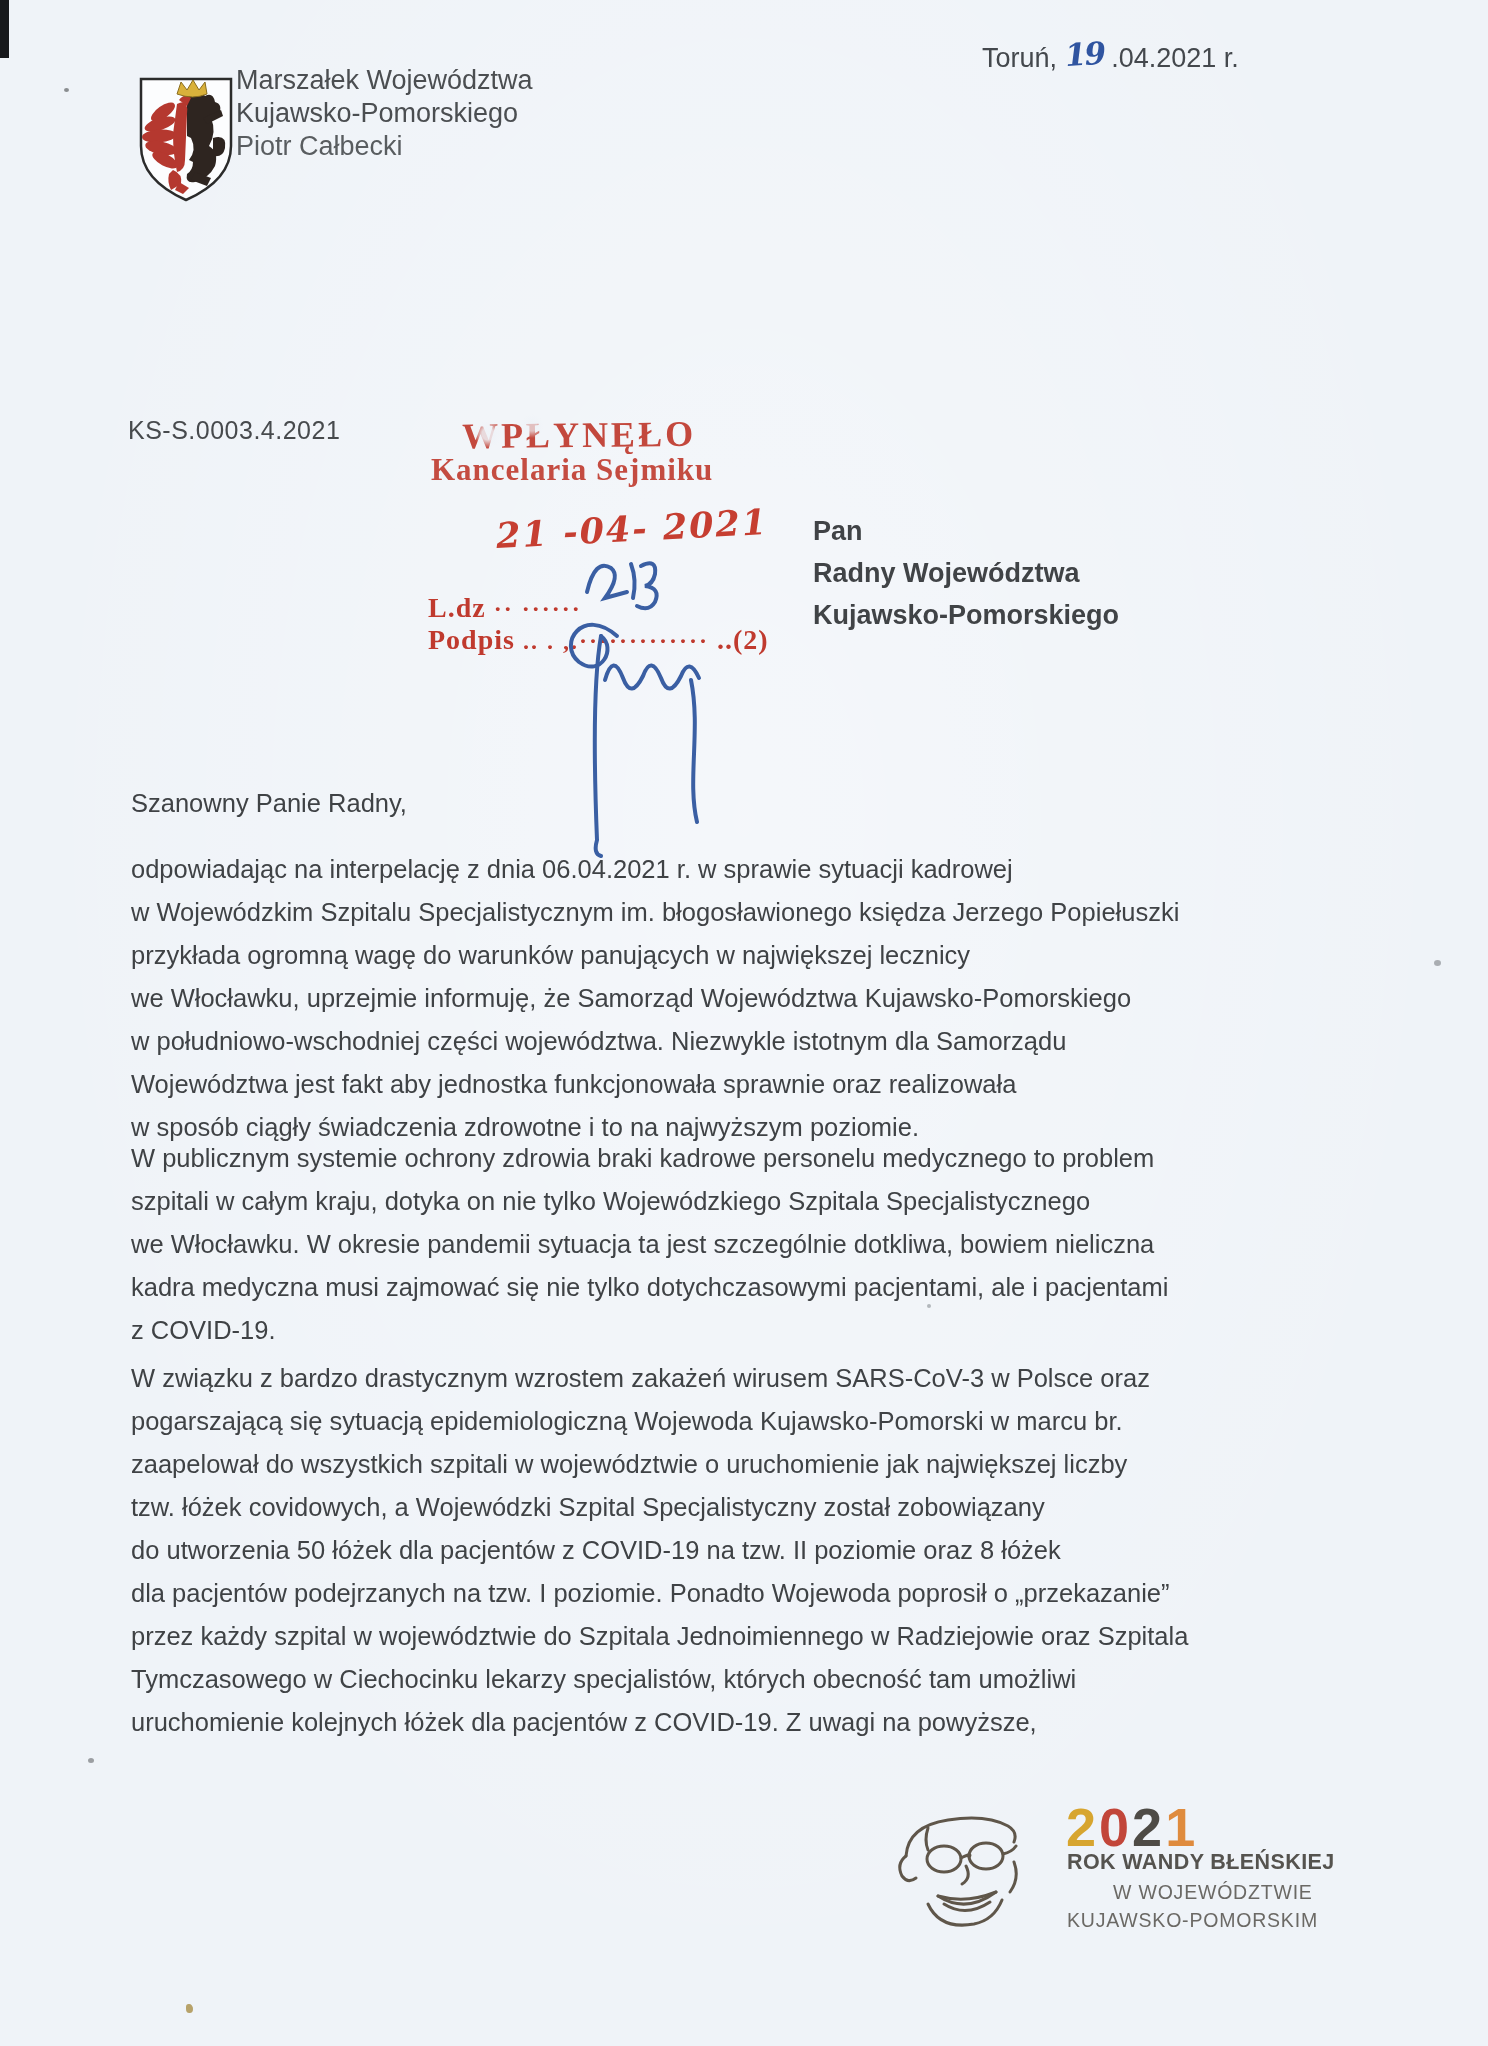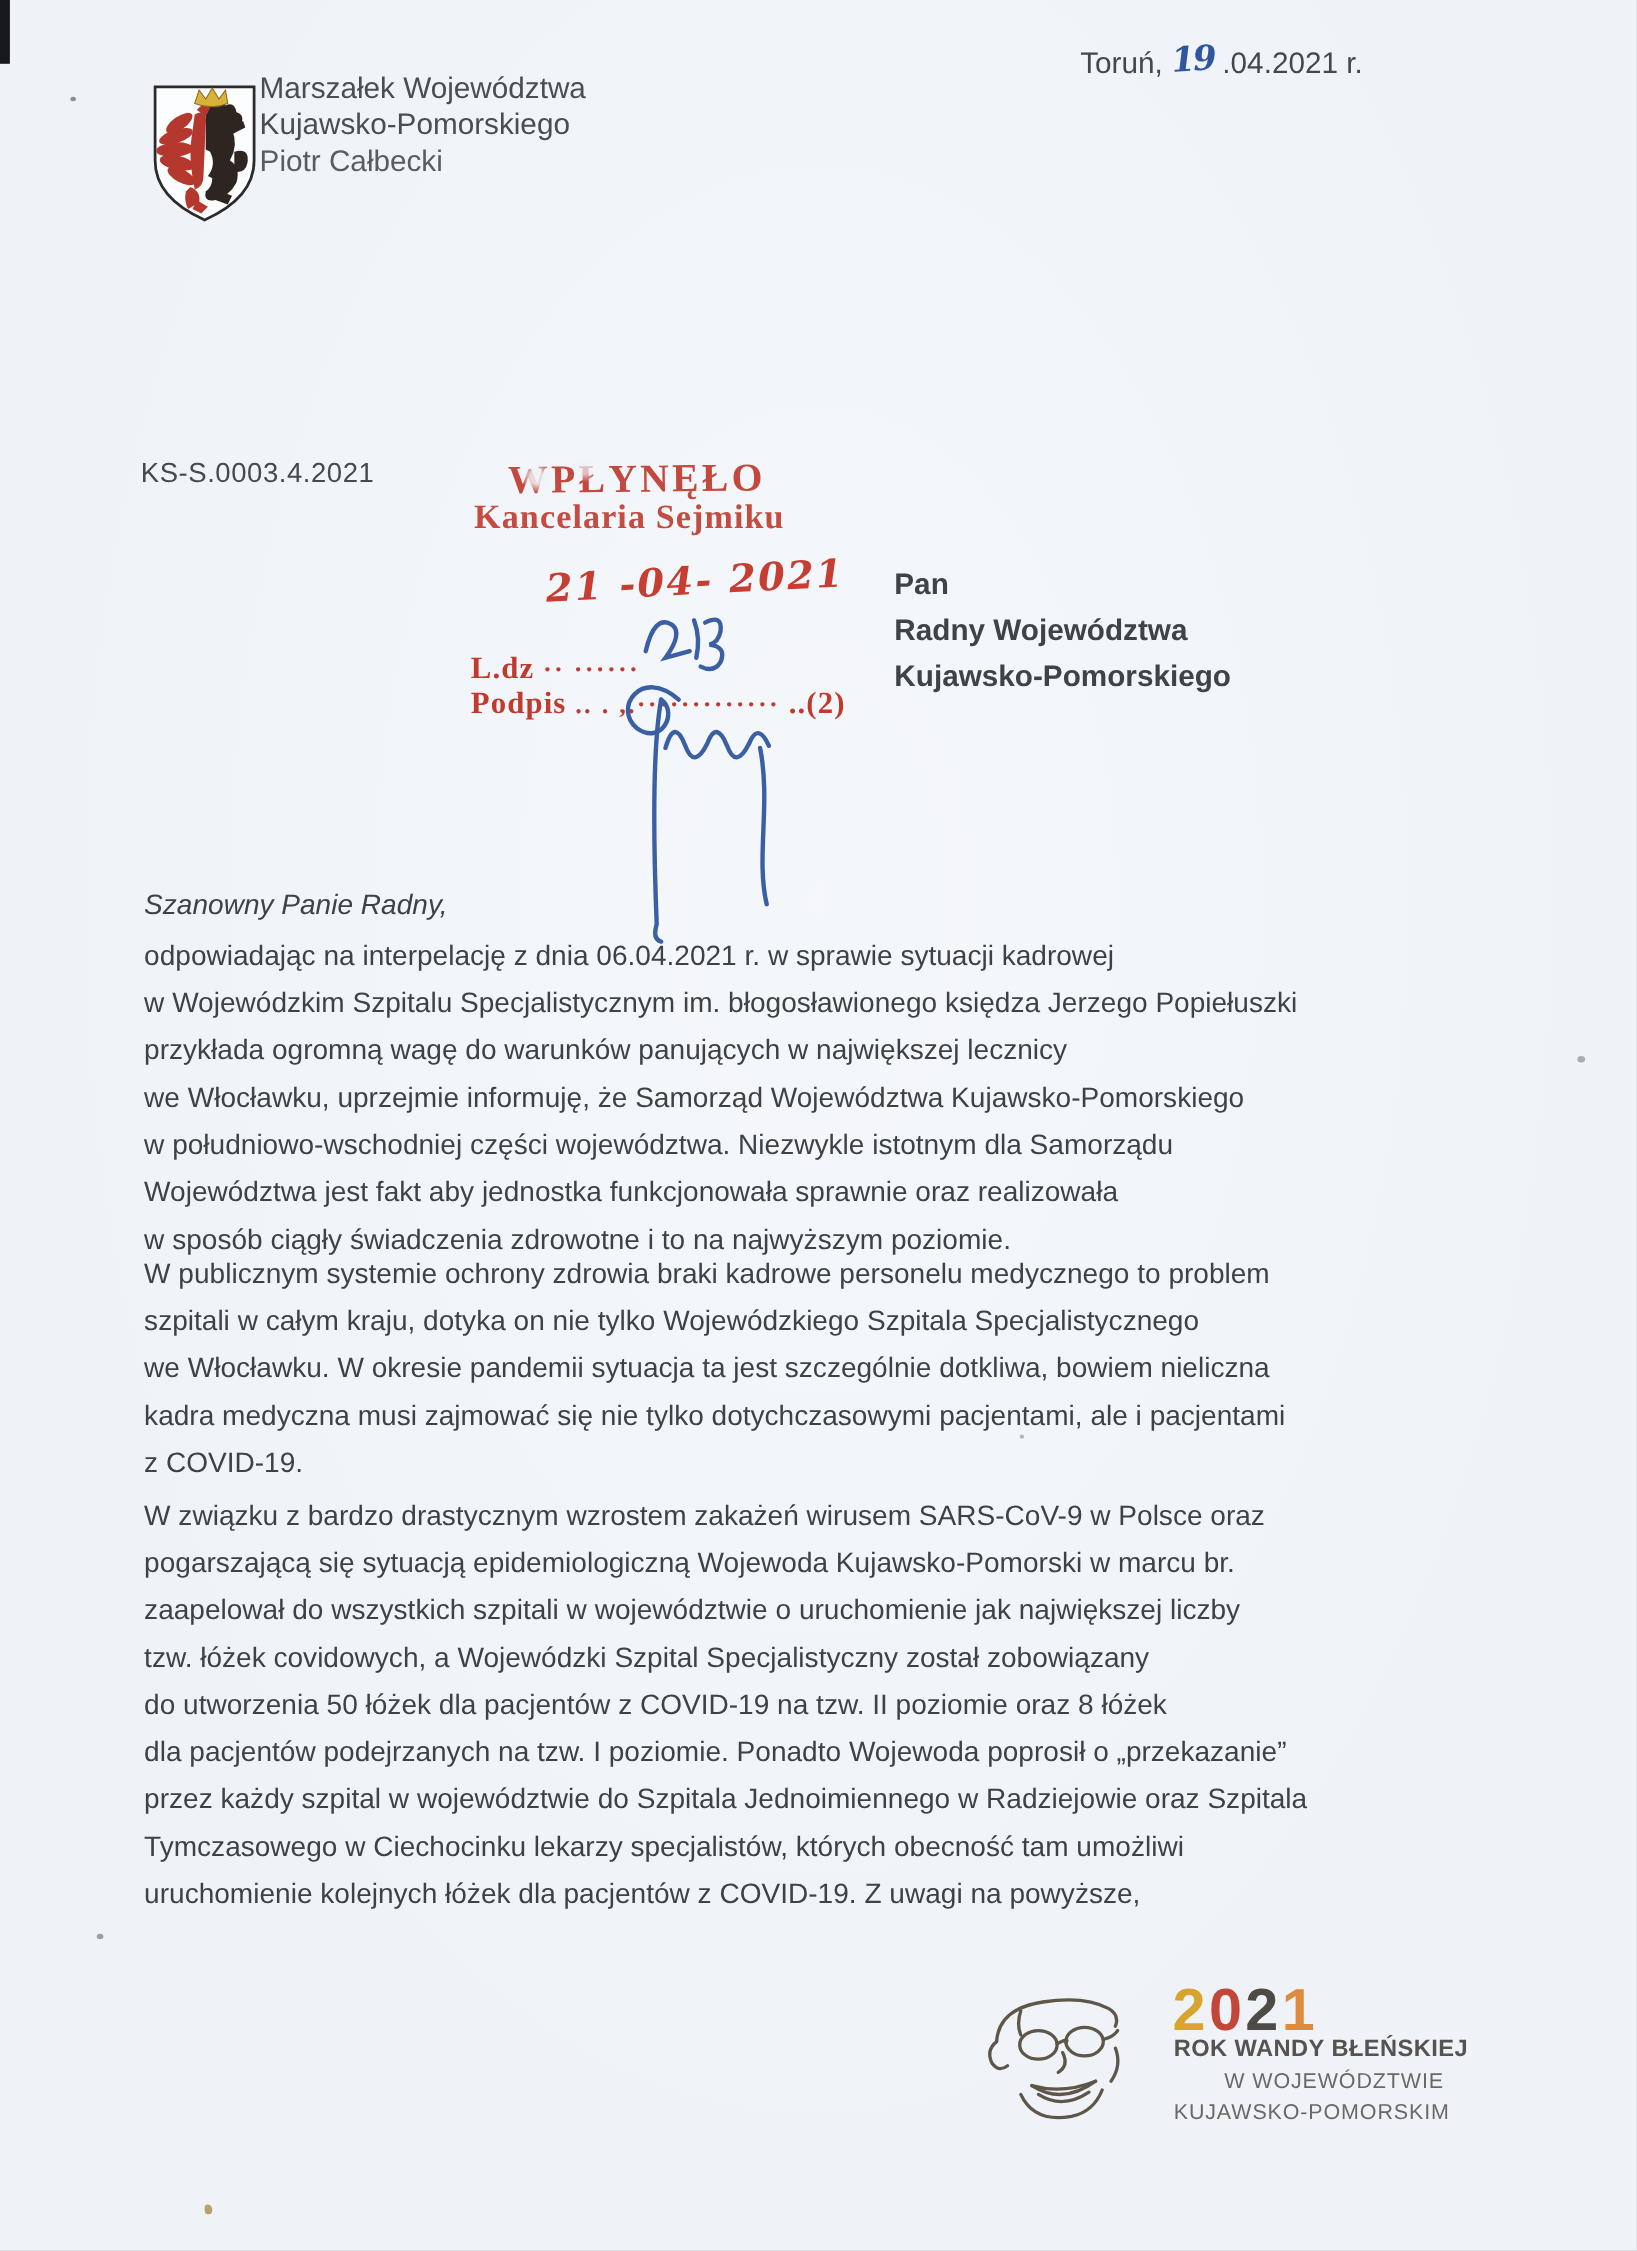--- a/index.html
+++ b/index.html
@@ -48,21 +48,21 @@
   .podpis-row{left:428px;top:624px;font-size:28px;font-weight:bold;letter-spacing:1px;}
   .dots{font-weight:bold;letter-spacing:2px;font-size:24px;}
 
   
   .signature{left:505px;top:540px;}
 
   
   .recipient{left:813px;top:510px;font-size:27px;font-weight:bold;line-height:42px;color:#404346;}
 
   
-  .salutation{left:131px;top:802px;font-size:25.5px;line-height:43px;font-style:italic;}
+  .salutation{left:131px;top:782px;font-size:25.5px;line-height:43px;}
   .para{left:131px;font-size:25.5px;line-height:43px;color:#3f4245;}
   .p1{top:832px;margin-top:16px;}
   .p2{top:1137px;}
   .p3{top:1357px;}
   .line{height:43px;white-space:nowrap;}
 
   
   .face{left:878px;top:1812px;}
   .logo-year{left:1066px;top:1796px;font-size:54px;font-weight:bold;letter-spacing:3px;font-family:"Liberation Sans", sans-serif;}
   .y0{color:#d7a52f;} .y1{color:#c2463a;} .y2{color:#4e4b46;} .y3{color:#df8b3e;}
@@ -176,21 +176,21 @@
 
   <div class="abs para p2">
     <div class="line">W publicznym systemie ochrony zdrowia braki kadrowe personelu medycznego to problem</div>
     <div class="line">szpitali w całym kraju, dotyka on nie tylko Wojewódzkiego Szpitala Specjalistycznego</div>
     <div class="line">we Włocławku. W okresie pandemii sytuacja ta jest szczególnie dotkliwa, bowiem nieliczna</div>
     <div class="line">kadra medyczna musi zajmować się nie tylko dotychczasowymi pacjentami, ale i pacjentami</div>
     <div class="line">z COVID-19.</div>
   </div>
 
   <div class="abs para p3">
-    <div class="line">W związku z bardzo drastycznym wzrostem zakażeń wirusem SARS-CoV-9 w Polsce oraz</div>
+    <div class="line">W związku z bardzo drastycznym wzrostem zakażeń wirusem SARS-CoV-3 w Polsce oraz</div>
     <div class="line">pogarszającą się sytuacją epidemiologiczną Wojewoda Kujawsko-Pomorski w marcu br.</div>
     <div class="line">zaapelował do wszystkich szpitali w województwie o uruchomienie jak największej liczby</div>
     <div class="line">tzw. łóżek covidowych, a Wojewódzki Szpital Specjalistyczny został zobowiązany</div>
     <div class="line">do utworzenia 50 łóżek dla pacjentów z COVID-19 na tzw. II poziomie oraz 8  łóżek</div>
     <div class="line">dla pacjentów podejrzanych na tzw. I poziomie. Ponadto Wojewoda poprosił o „przekazanie”</div>
     <div class="line">przez każdy szpital w województwie do Szpitala Jednoimiennego w Radziejowie oraz Szpitala</div>
     <div class="line">Tymczasowego w Ciechocinku lekarzy specjalistów, których obecność tam umożliwi</div>
     <div class="line">uruchomienie kolejnych łóżek dla pacjentów z COVID-19. Z uwagi na powyższe,</div>
   </div>
 

